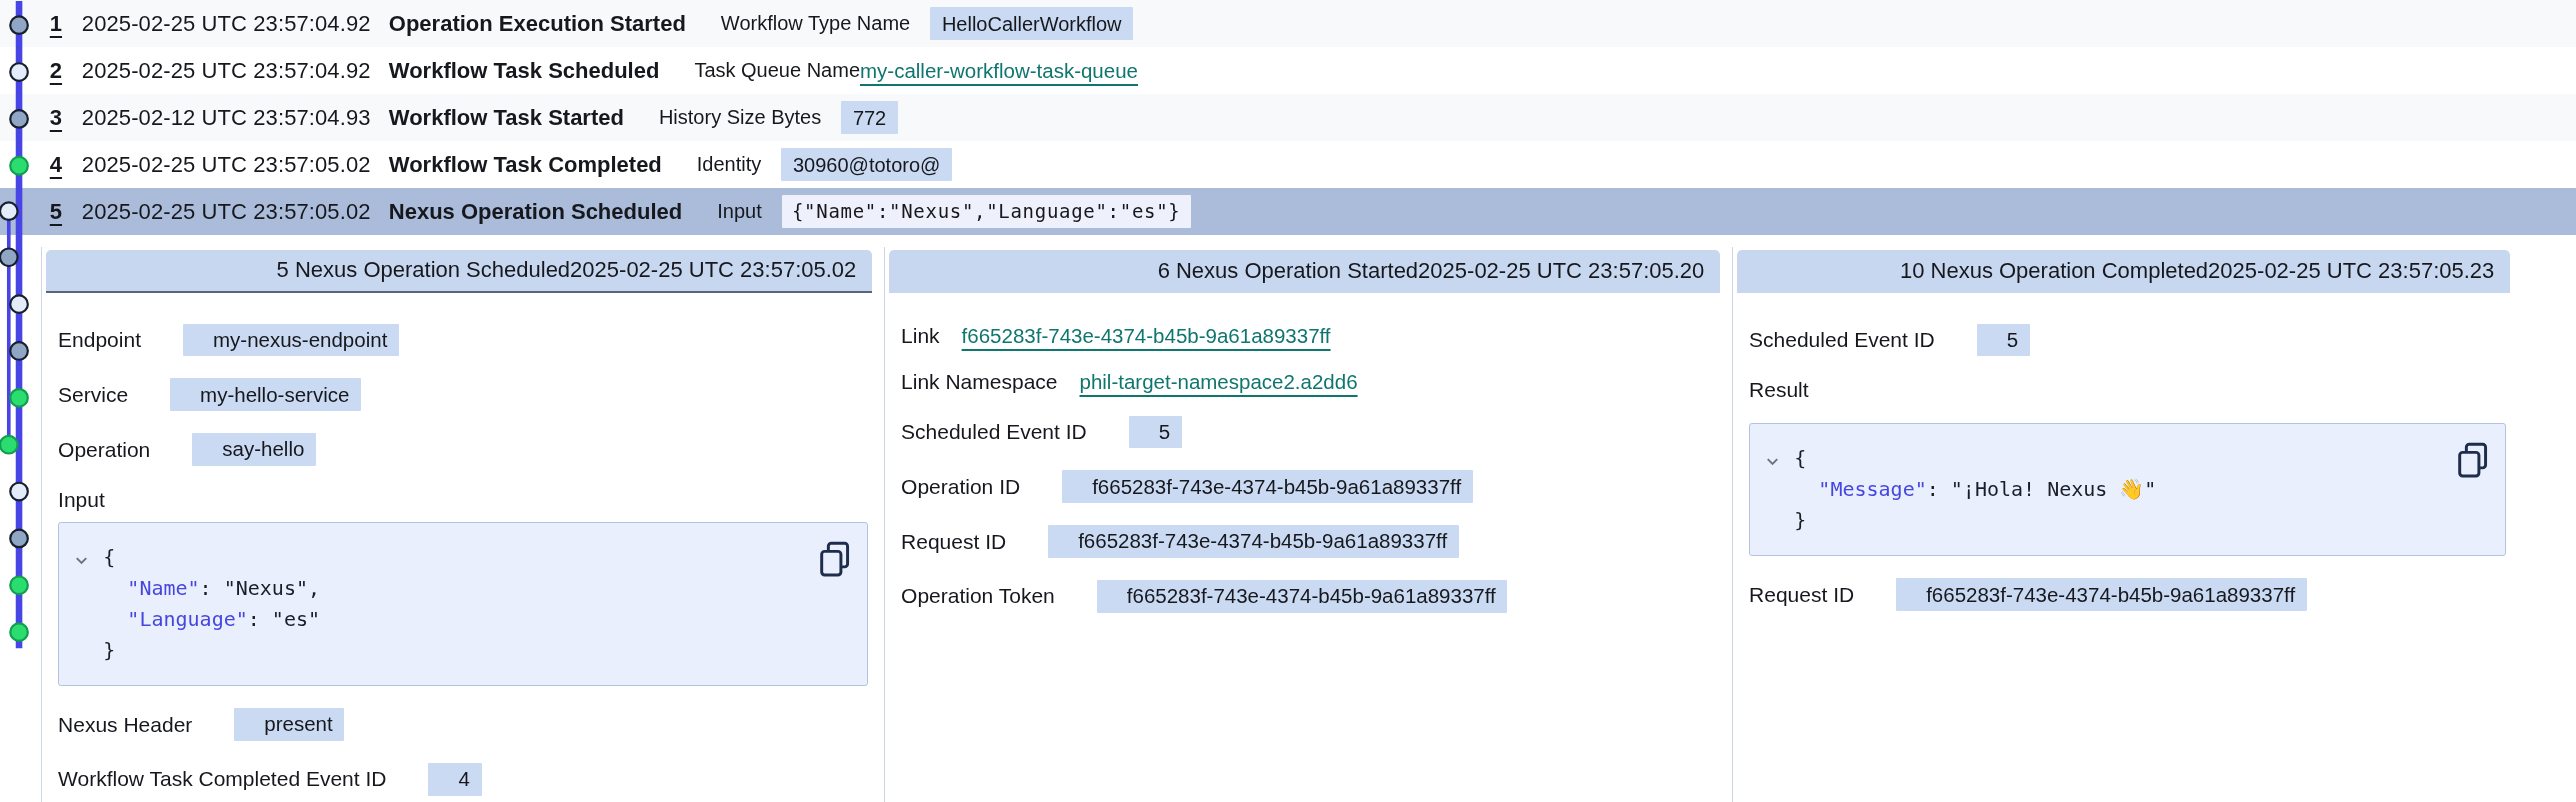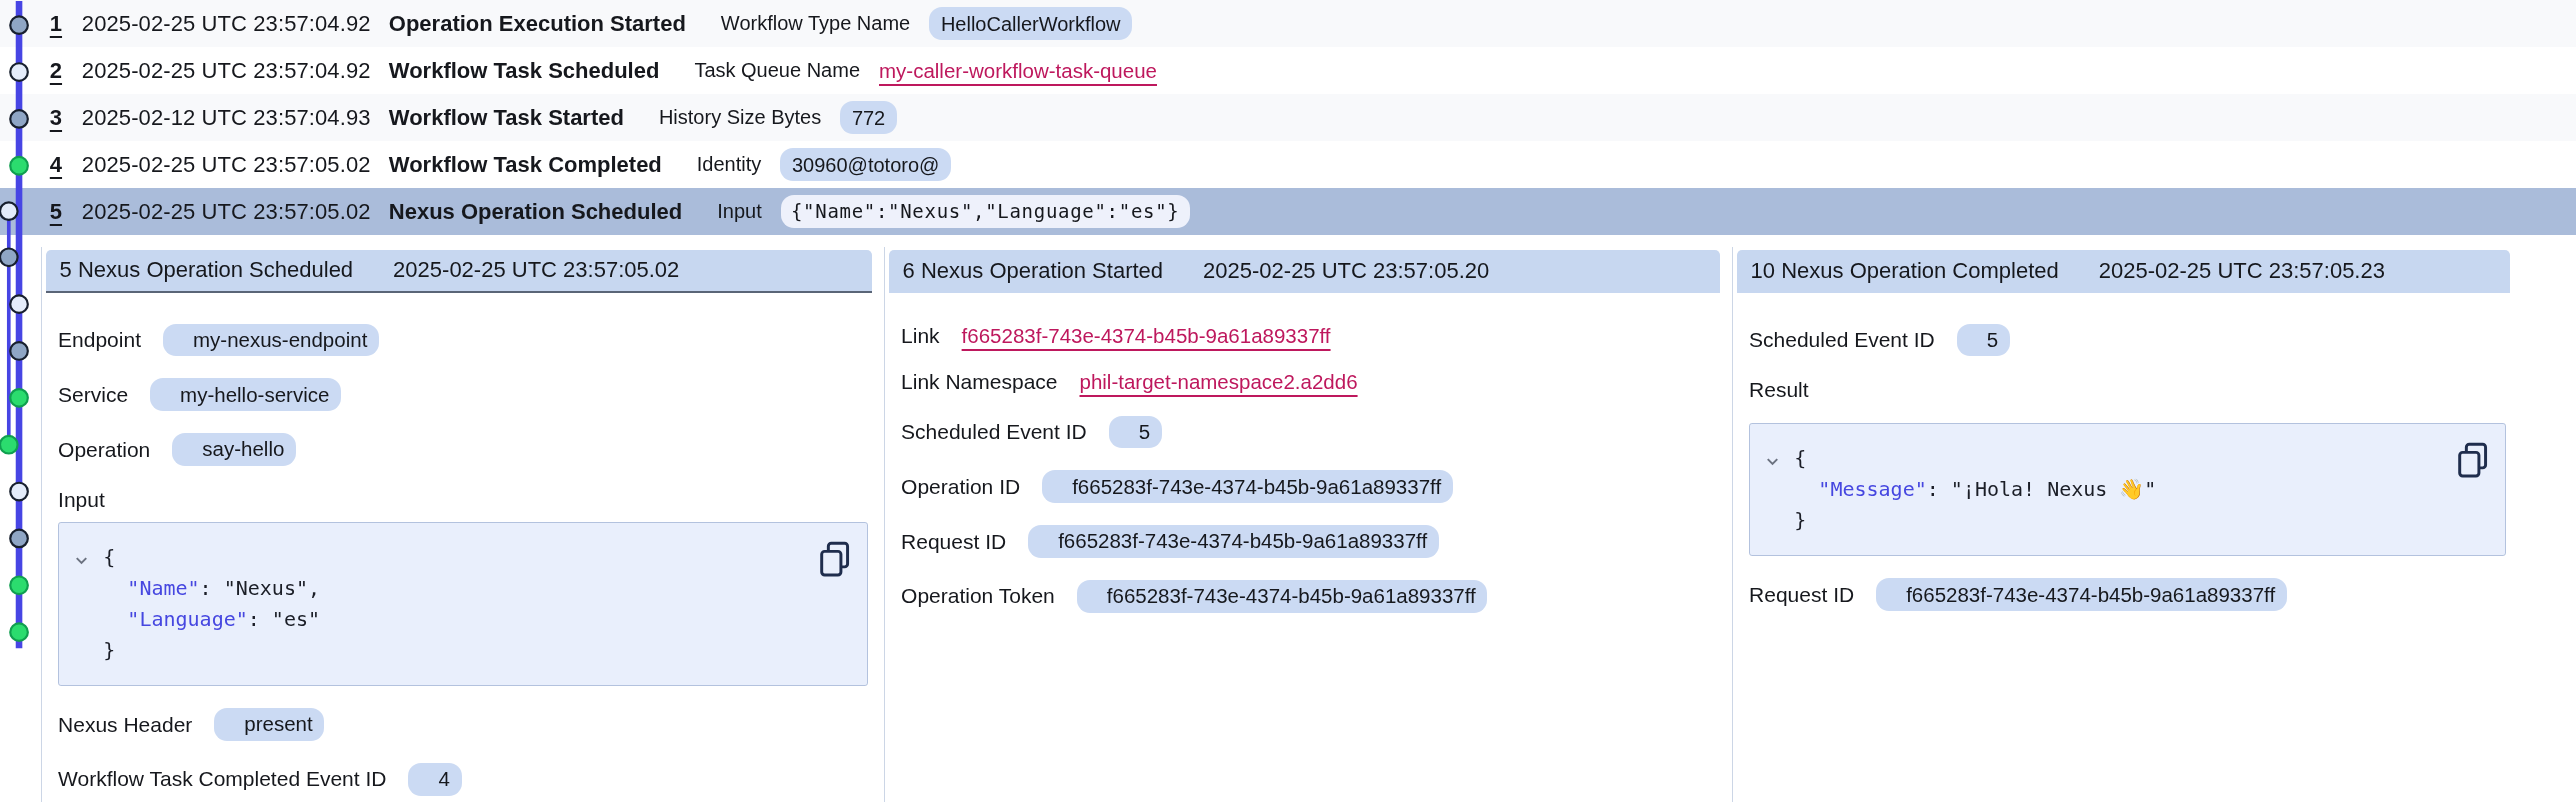--- a/index.html
+++ b/index.html
@@ -12,30 +12,30 @@
 
   
   .rows { position:absolute; left:0; top:0; right:0; }
   .event-row { height:47px; display:flex; align-items:center; padding-left:41px; }
   .event-row.stripe { background:#f8f9fb; }
   .event-row.selected { background:#aabcda; }
   .row-num { margin-left:8.8px; width:32px; font-size:22px; font-weight:600;
              text-decoration:underline; text-underline-offset:5.1px; text-decoration-thickness:2.2px; cursor:pointer; }
   .row-time { width:307px; font-size:22px; letter-spacing:0.1px; }
   .row-name { font-size:22px; font-weight:700; margin-right:35px; }
-  .row-field { font-size:20px; margin-right:19px; }
-  .badge { background:#cbdaf3; border-radius:13px; padding:5.1px 11.7px; font-size:20px; line-height:1.1; display:inline-block; }
+  .row-field { font-size:20px; }
+  .badge { background:#cbdaf3; border-radius:1px; padding:5.1px 11.7px; font-size:20px; line-height:1.1; display:inline-block;margin-left:20px; }
   .badge.light-mono { background:#eef1fb; font-family:"DejaVu Sans Mono", monospace; font-size:19px; letter-spacing:0.7px; padding:5.9px 10.3px; }
-  a.plain-link, .plain-link { color:#be185d; font-size:20.5px; text-decoration:underline; text-underline-offset:5.9px; text-decoration-thickness:2.2px; cursor:pointer; }
+  a.plain-link, .plain-link { color:#0f766e; font-size:20.5px; text-decoration:underline; text-underline-offset:5.9px; text-decoration-thickness:2.2px; cursor:pointer; }
 
   
   .panels { position:absolute; left:41px; top:247px; right:0; bottom:0; display:flex; }
   .panel { border-left:1.5px solid #ccd6e6; padding:2.9px 11.7px 0 4.4px; background:#ffffff; }
   .panel-header { height:43px; background:#c7d7f0; border-radius:5.1px 5.1px 0 0;
-                  display:flex; align-items:center; justify-content:flex-start; padding:0 16px 0 13.2px;gap:40px; }
+                  display:flex; align-items:center; justify-content:flex-end; padding:0 16px 0 13.2px; }
   .panel.first .panel-header { border-bottom:2.2px solid #5a6577; }
   .panel-title { font-size:22px; font-weight:500; }
   .panel-time { font-size:22px; }
   .panel-body { padding:8.8px 4.4px 0 11.7px; }
   .field { display:flex; align-items:center; gap:22px; margin:22px 0; font-size:21px; }
   .field .badge { font-size:20.5px;padding-left:30px; }
   .field-label { white-space:nowrap; }
 
   .code-block { position:relative; background:#e9effc; border:1.5px solid #b3c2de; border-radius:2.9px;
                 padding:19px 51px 19px 13.2px; margin:10.3px 0 20.5px 0;

